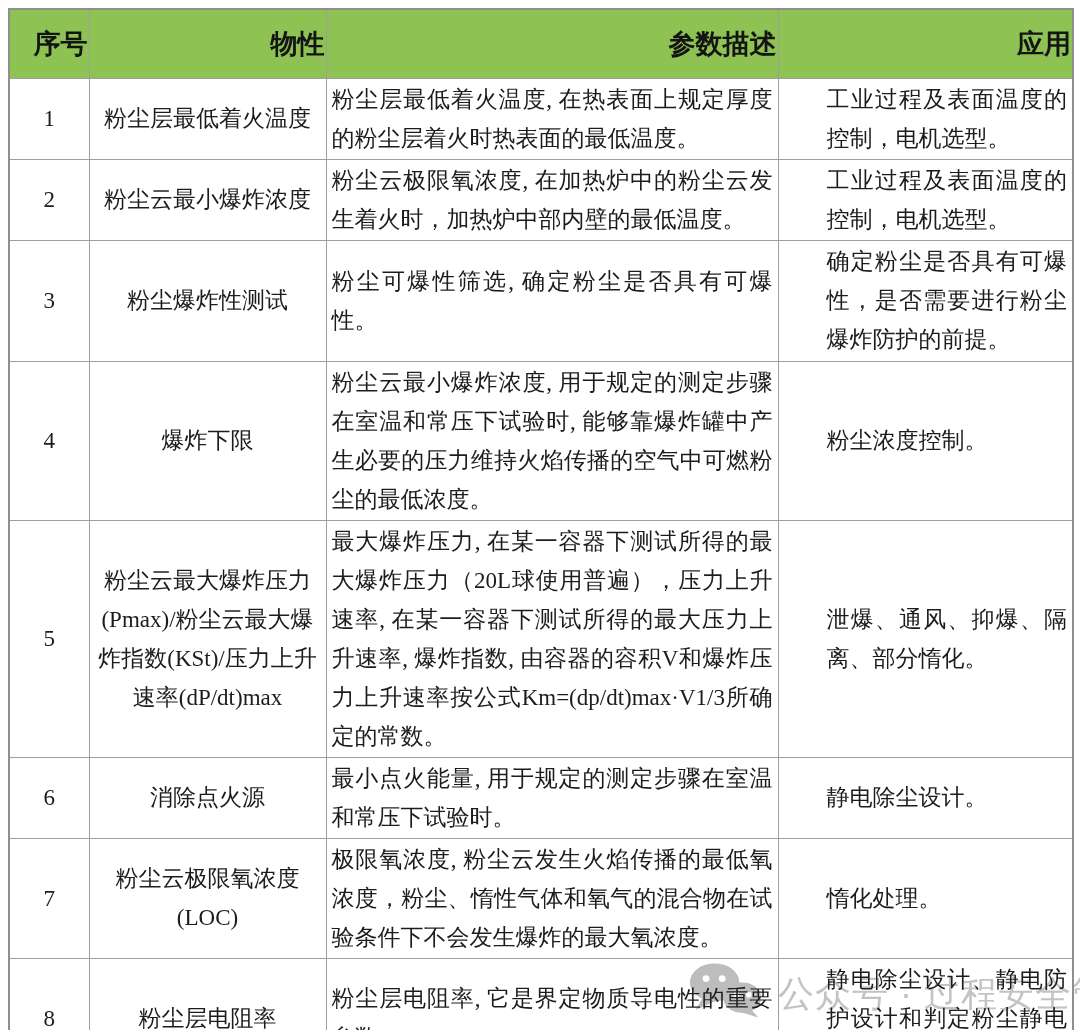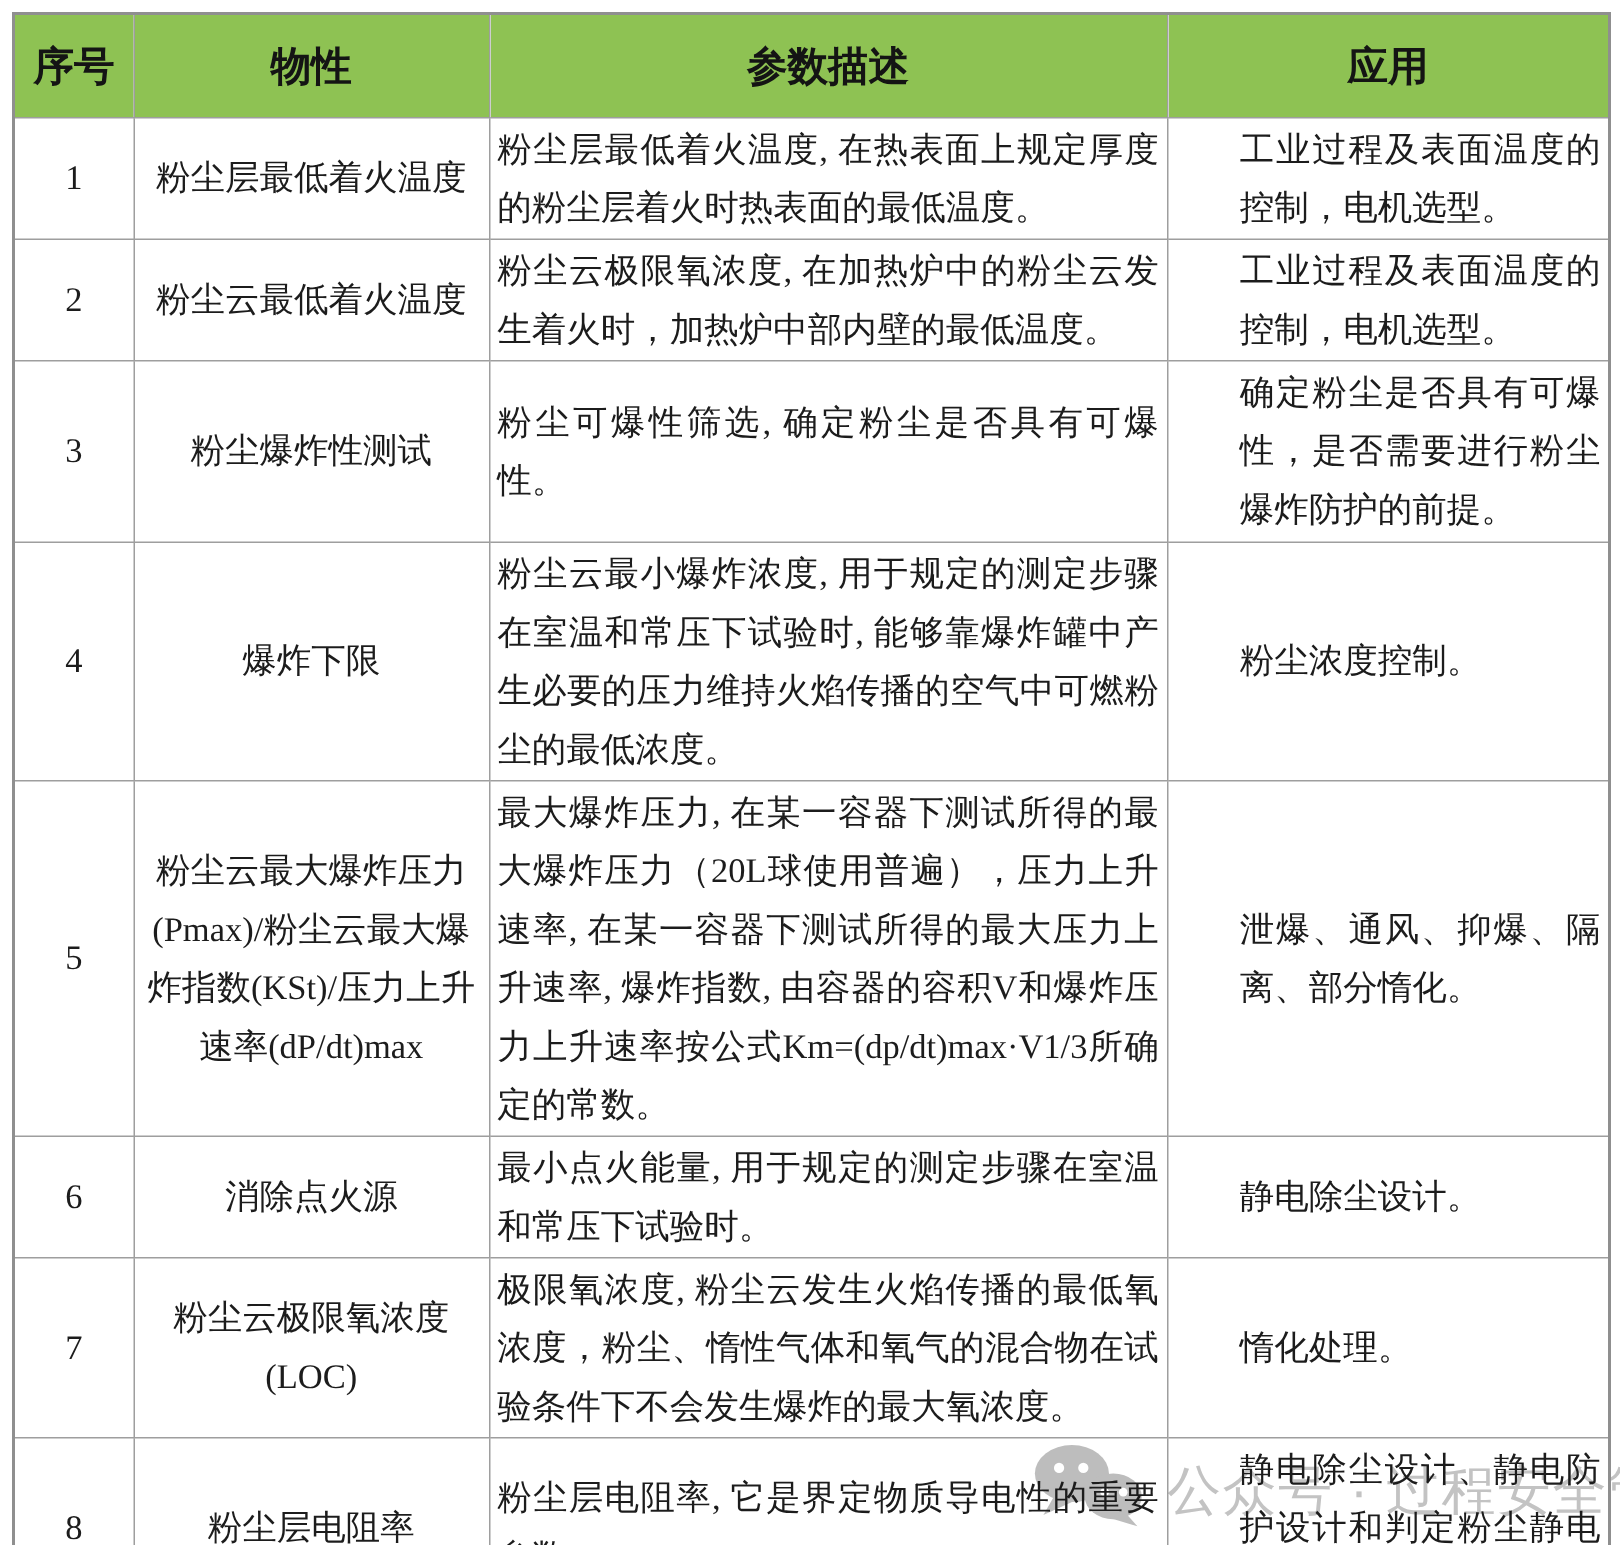--- a/index.html
+++ b/index.html
@@ -39,21 +39,21 @@
     border:1px solid #9e9e9e;
     vertical-align:middle;
     overflow:hidden;
   }
   thead tr{height:69px;}
   th{
     background:#8ec253;
     color:#141414;
     font-size:27px;
     font-weight:bold;
-    text-align:center;
+    text-align:right;
     font-family:"Liberation Sans",sans-serif;
   }
   td{
     color:#1c1c1c;
     font-size:23px;
     line-height:39px;
     padding:1px 5px;
     font-family:"Liberation Serif",serif;
   }
   td.no{text-align:center;}
@@ -111,21 +111,21 @@
     </thead>
     <tbody>
       <tr>
         <td class="no">1</td>
         <td class="prop">粉尘层最低着火温度</td>
         <td class="desc">粉尘层最低着火温度, 在热表面上规定厚度的粉尘层着火时热表面的最低温度。</td>
         <td class="app">工业过程及表面温度的控制，电机选型。</td>
       </tr>
       <tr>
         <td class="no">2</td>
-        <td class="prop">粉尘云最低着火温度</td>
+        <td class="prop">粉尘云最小爆炸浓度</td>
         <td class="desc">粉尘云极限氧浓度, 在加热炉中的粉尘云发生着火时，加热炉中部内壁的最低温度。</td>
         <td class="app">工业过程及表面温度的控制，电机选型。</td>
       </tr>
       <tr>
         <td class="no">3</td>
         <td class="prop">粉尘爆炸性测试</td>
         <td class="desc">粉尘可爆性筛选, 确定粉尘是否具有可爆性。</td>
         <td class="app">确定粉尘是否具有可爆性，是否需要进行粉尘爆炸防护的前提。</td>
       </tr>
       <tr>

